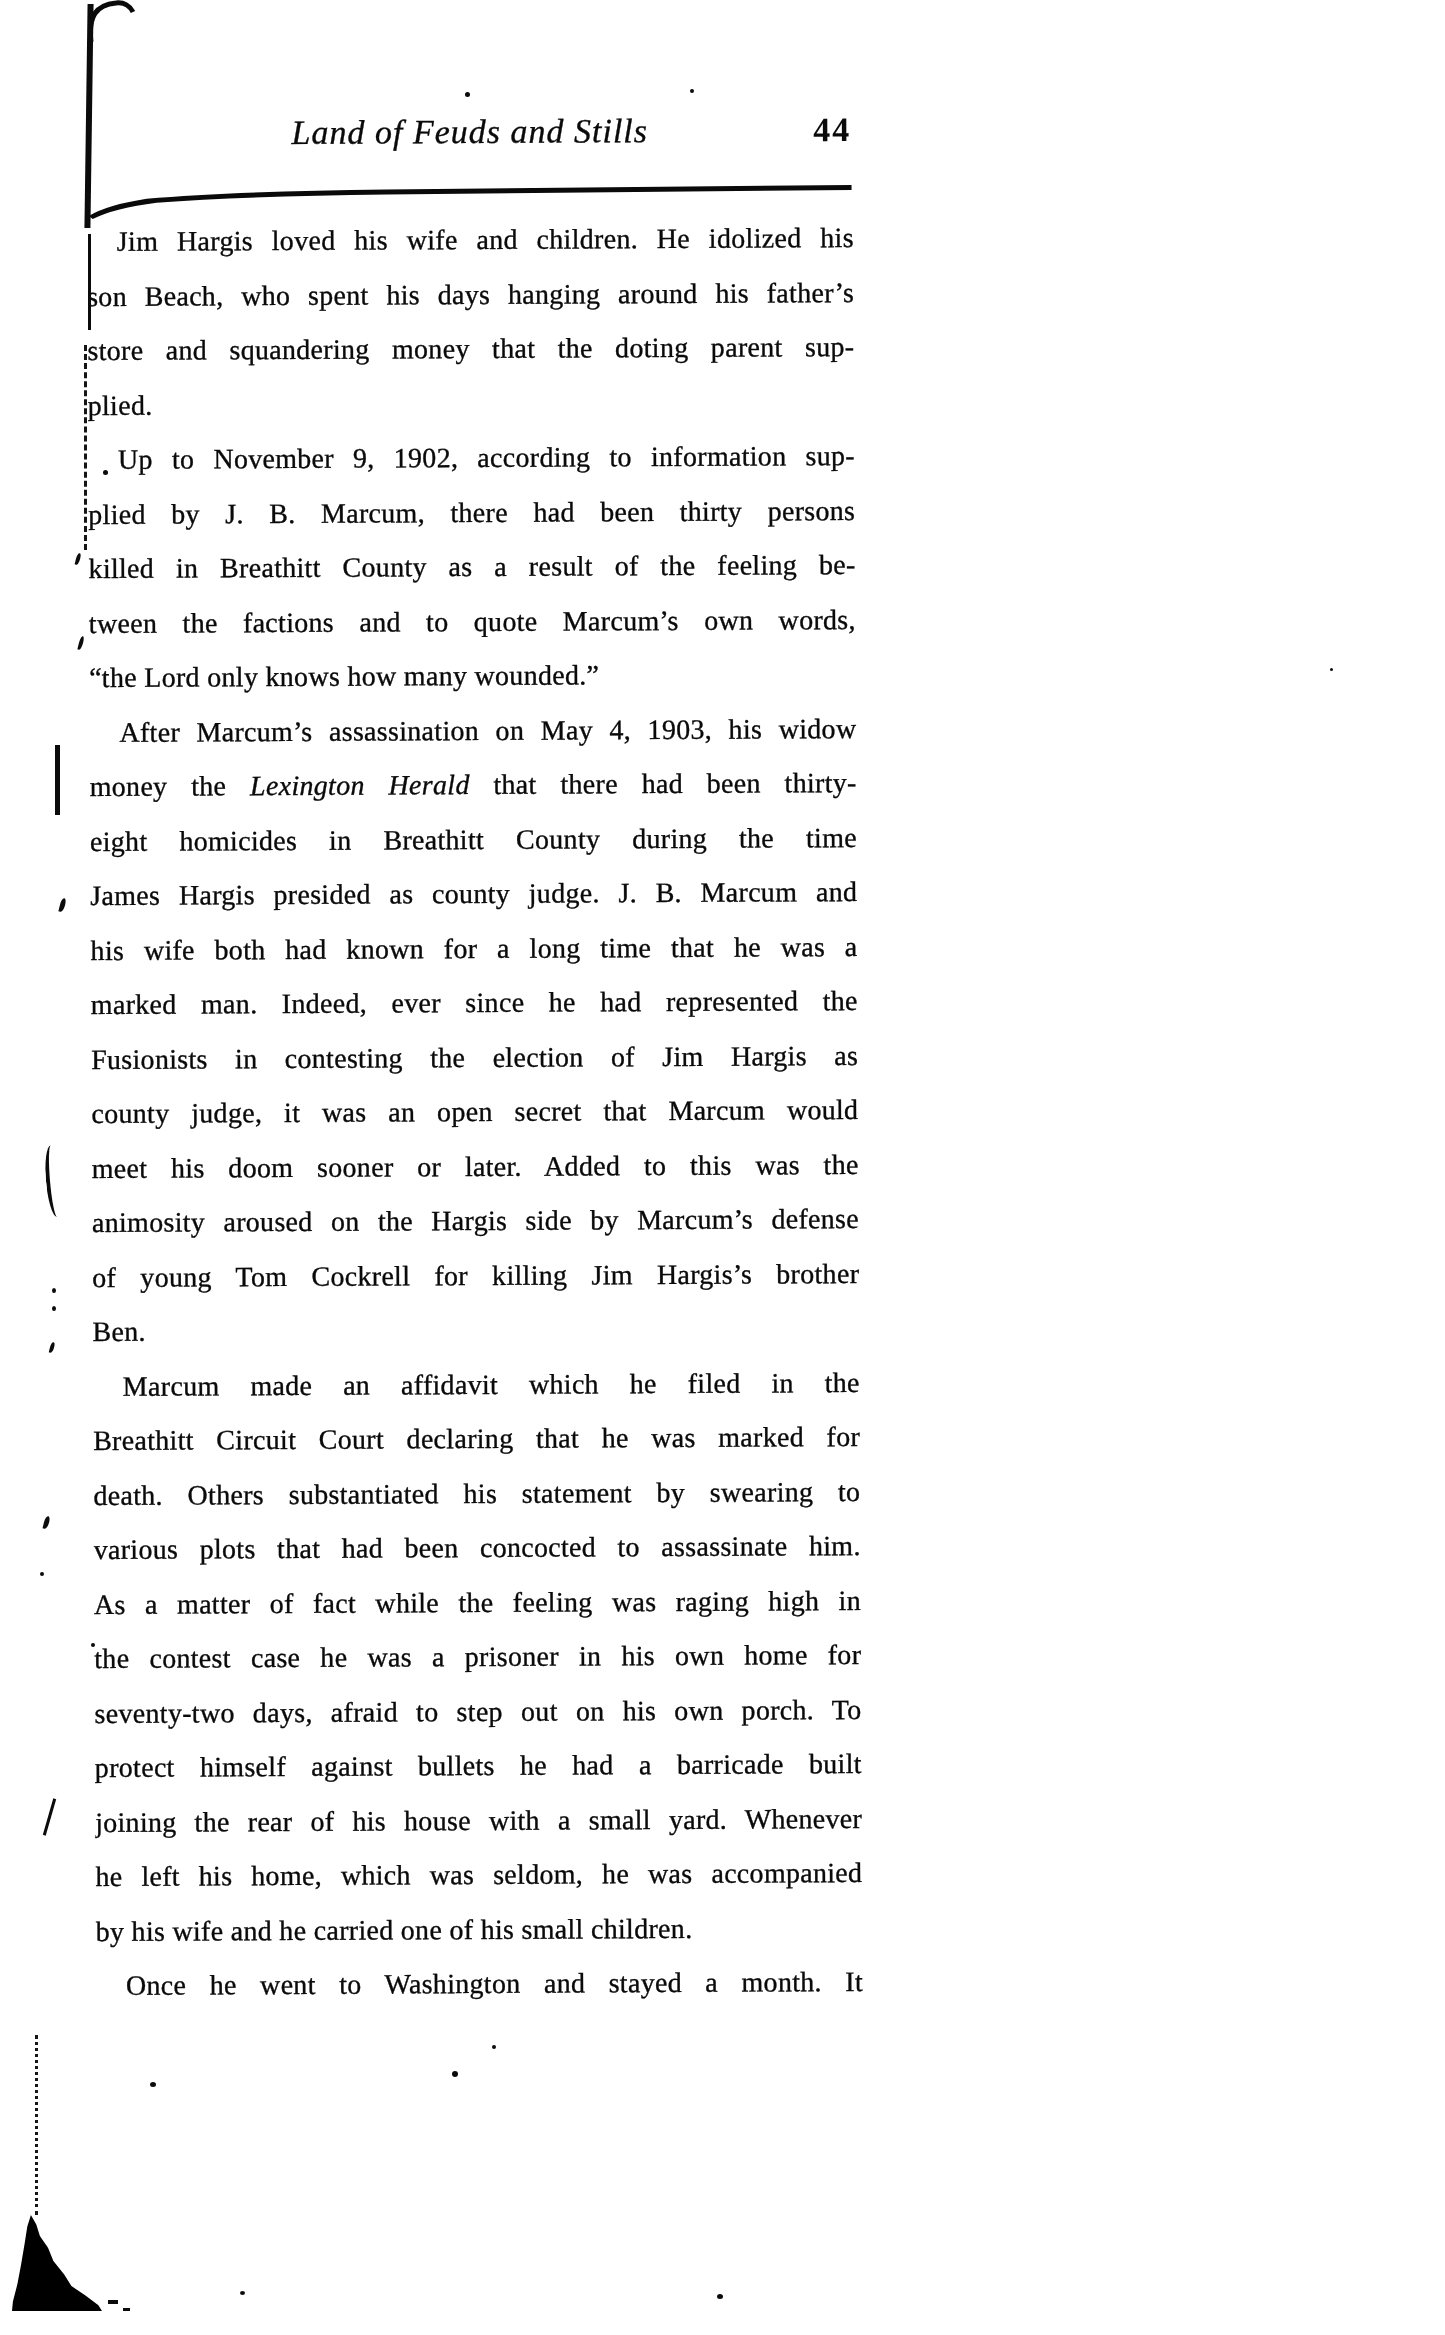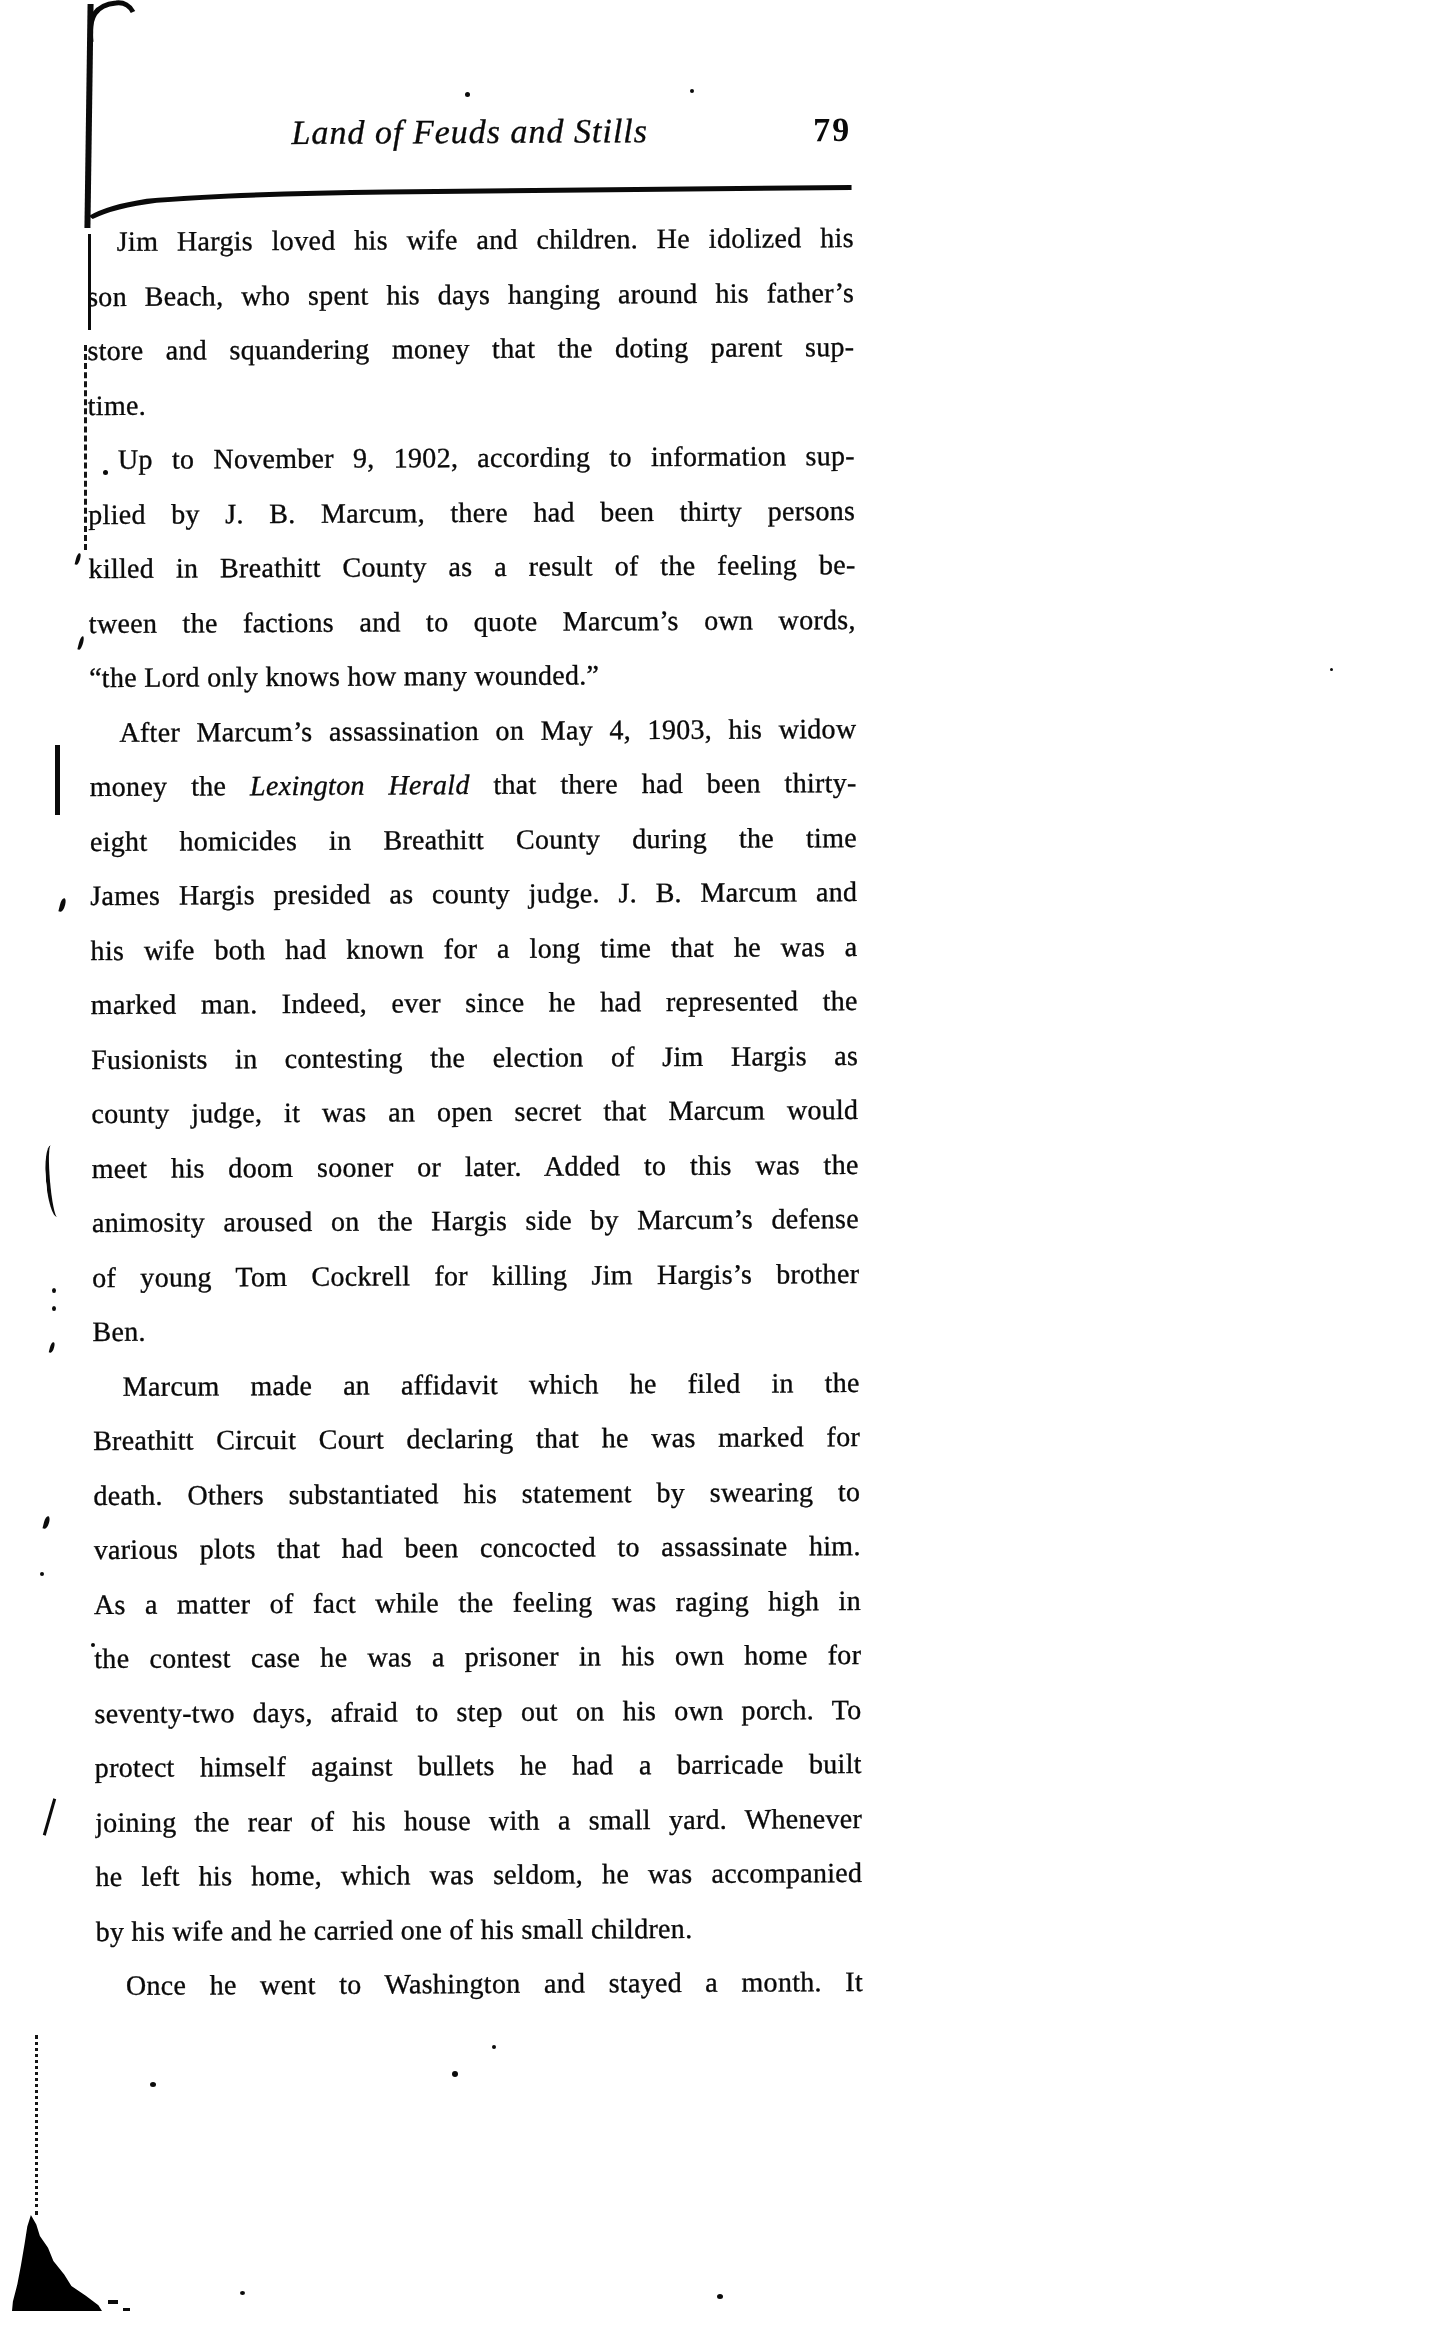--- a/index.html
+++ b/index.html
@@ -54,29 +54,29 @@
     clip-path:polygon(21% 0%, 27% 10%, 31% 22%, 40% 34%, 46% 48%, 58% 62%,
                       66% 74%, 82% 84%, 96% 94%, 100% 100%, 0% 100%, 1% 90%,
                       6% 72%, 10% 52%, 14% 30%, 17% 12%);
   }
 </style>
 </head>
 <body>
 
 <div class="content">
   <div class="page-title">Land of Feuds and Stills</div>
-  <div class="page-number">79</div>
+  <div class="page-number">44</div>
   <svg class="rule" viewBox="0 0 767 34" preserveAspectRatio="none">
     <path d="M2,30 Q20,19 60,13 Q150,6 300,5 L765,3 L765,8 L300,10 Q160,11 70,17 Q28,22 6,33 Z" fill="#0a0a0a"></path>
   </svg>
   <div class="body-text">
       <div class="line indent"><span>Jim Hargis loved his wife and children. He idolized his</span></div>
       <div class="line"><span>son Beach, who spent his days hanging around his father’s</span></div>
       <div class="line"><span>store and squandering money that the doting parent sup-</span></div>
-      <div class="line last"><span>time.</span></div>
+      <div class="line last"><span>plied.</span></div>
       <div class="line indent"><span>Up to November 9, 1902, according to information sup-</span></div>
       <div class="line"><span>plied by J. B. Marcum, there had been thirty persons</span></div>
       <div class="line"><span>killed in Breathitt County as a result of the feeling be-</span></div>
       <div class="line"><span>tween the factions and to quote Marcum’s own words,</span></div>
       <div class="line last"><span>“the Lord only knows how many wounded.”</span></div>
       <div class="line indent"><span>After Marcum’s assassination on May 4, 1903, his widow</span></div>
       <div class="line"><span>money the </span><span class="it">Lexington Herald</span><span> that there had been thirty-</span></div>
       <div class="line"><span>eight homicides in Breathitt County during the time</span></div>
       <div class="line"><span>James Hargis presided as county judge. J. B. Marcum and</span></div>
       <div class="line"><span>his wife both had known for a long time that he was a</span></div>

